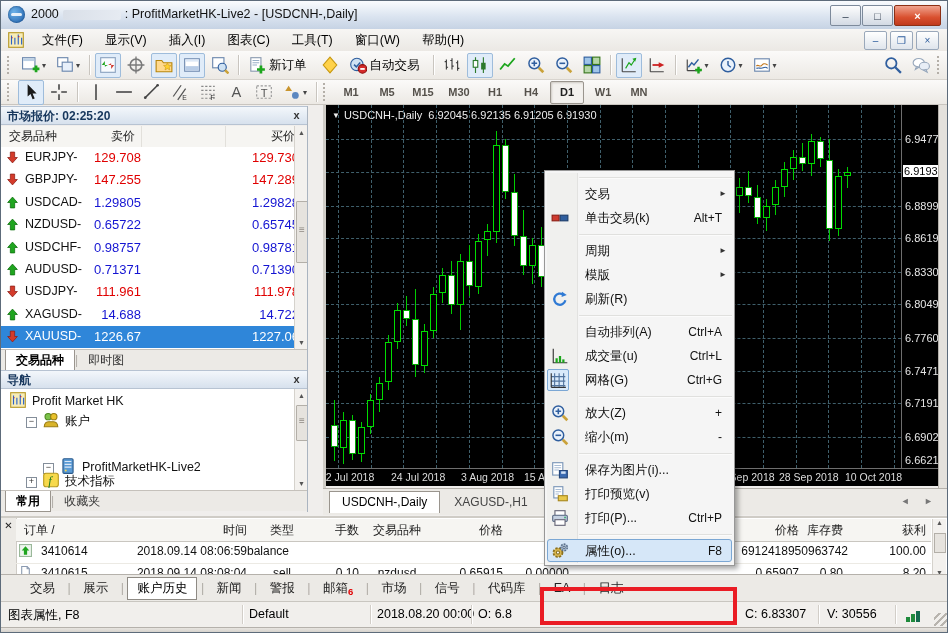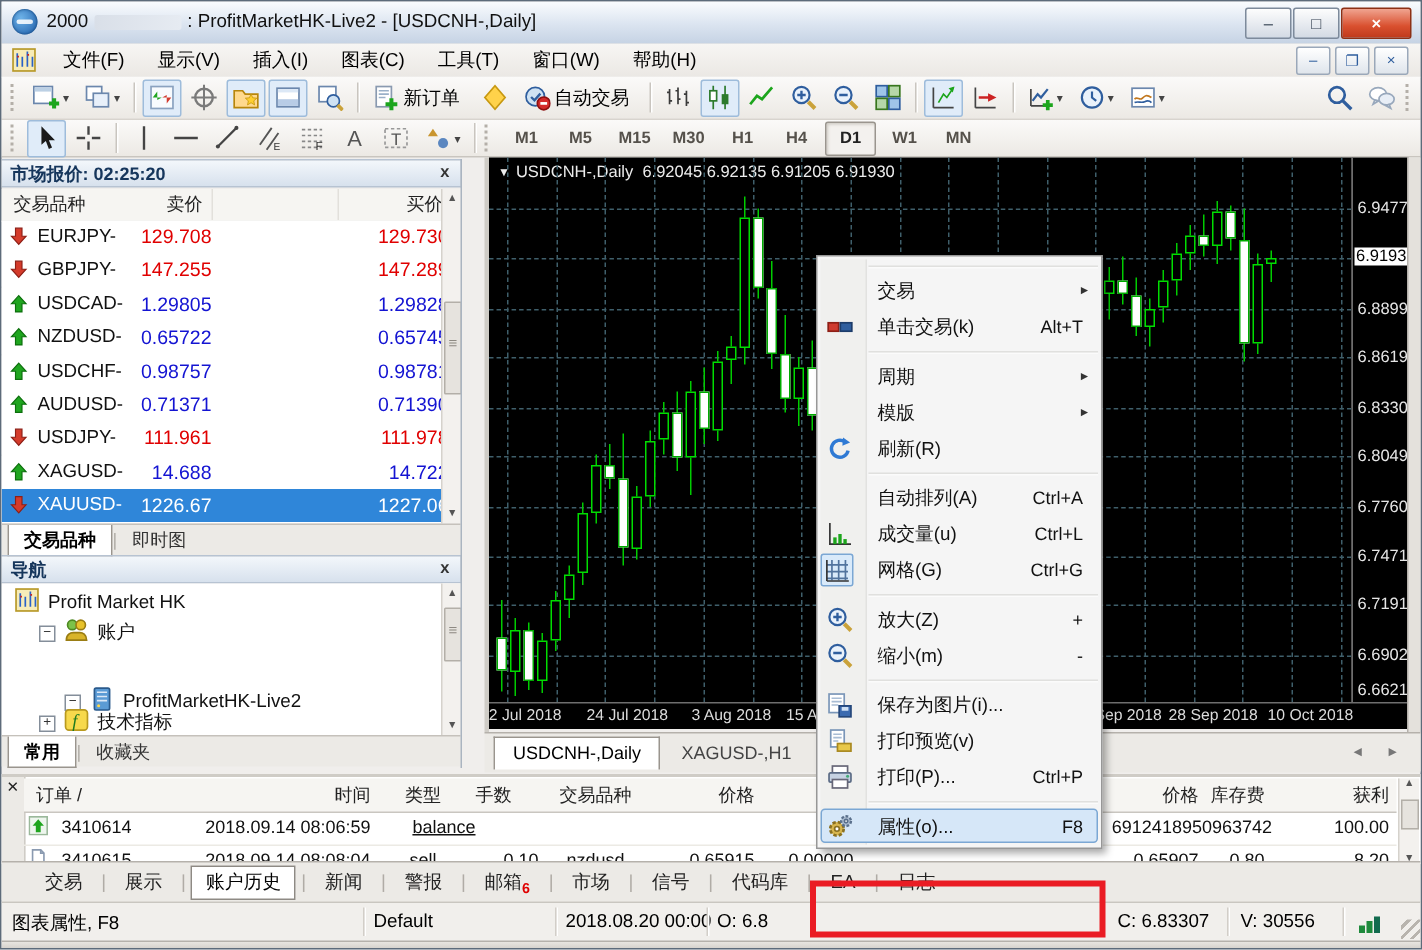--- a/index.html
+++ b/index.html
@@ -720,39 +720,39 @@
   <span class="ctab active" style="margin-left: 6px;">USDCNH-,Daily</span><span class="ctab" style="margin-left: 2px;">XAGUSD-,H1</span></div>
 
   <div class="terminal">
     <div class="tstrip">
       <div class="tclose">✕</div>
     </div>
     <div class="thead" id="thead">
         <span class="thcell" style="left: 3px; width: 100px; text-align: left; padding-left: 5px;">订单 /</span>
         <span class="thcell" style="left: 103px; width: 128px; text-align: right;">时间</span>
         <span class="thcell" style="left: 231px; width: 70px; text-align: center;">类型</span>
-        <span class="thcell" style="left: 301px; width: 42px; ">手数</span>
+        <span class="thcell" style="left: 301px; width: 42px; text-align: right;">手数</span>
         <span class="thcell" style="left: 343px; width: 76px; text-align: center;">交易品种</span>
         <span class="thcell" style="left: 419px; width: 68px; text-align: right;">价格</span>
         <span class="thcell" style="left: 487px; width: 66px; text-align: right;">止损</span>
         <span class="thcell" style="left: 553px; width: 66px; text-align: right;">止盈</span>
         <span class="thcell" style="left: 619px; width: 76px; text-align: right;">时间</span>
         <span class="thcell" style="left: 695px; width: 88px; text-align: right;">价格</span>
         <span class="thcell" style="left: 783px; width: 44px; text-align: right;">库存费</span>
         <span class="thcell" style="left: 827px; width: 83px; text-align: right;">获利</span>
       </div>
     <div id="trows">
         <div class="trow" style="top: 23px;">
           <span class="icon rowicon"><svg viewBox="0 0 12 12">
               <rect x="0.5" y="0.5" width="11" height="11" fill="#eef6ee" stroke="#9ab89a"></rect>
               <path d="M6 2l3.5 4H7.5v4h-3V6H2.5z" fill="#1fa51f"></path>
             </svg></span>
           <span class="tcell" style="left: 25px; width: 78px; text-align: left;">3410614</span>
           <span class="tcell" style="left: 103px; width: 128px; text-align: right;">2018.09.14 08:06:59</span>
-          <span class="tcell" style="left: 231px; width: 70px; text-align: right; text-decoration: underline;">balance</span>
+          <span class="tcell" style="left: 231px; width: 70px; text-align: left;">balance</span>
           <span class="tcell" style="left: 827px; width: 83px; text-align: right;">100.00</span>
           <span class="tcell" style="left: 545px; width: 287px; text-align: right;">6912418950963742</span>
         </div>
         <div class="trow" style="top: 45px;">
           <span class="icon rowicon"><svg viewBox="0 0 12 12">
               <path d="M2.5 0.5h5l2 2v9h-7z" fill="#fff" stroke="#8a9ab0"></path>
               <path d="M7.5 0.5v2h2" fill="none" stroke="#8a9ab0"></path>
             </svg></span>
           <span class="tcell" style="left: 25px; width: 78px; text-align: left;">3410615</span>
           <span class="tcell" style="left: 103px; width: 128px; text-align: right;">2018.09.14 08:08:04</span>

